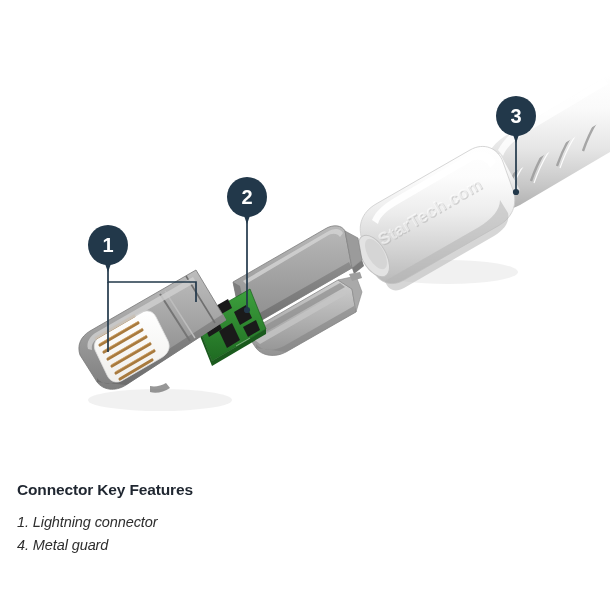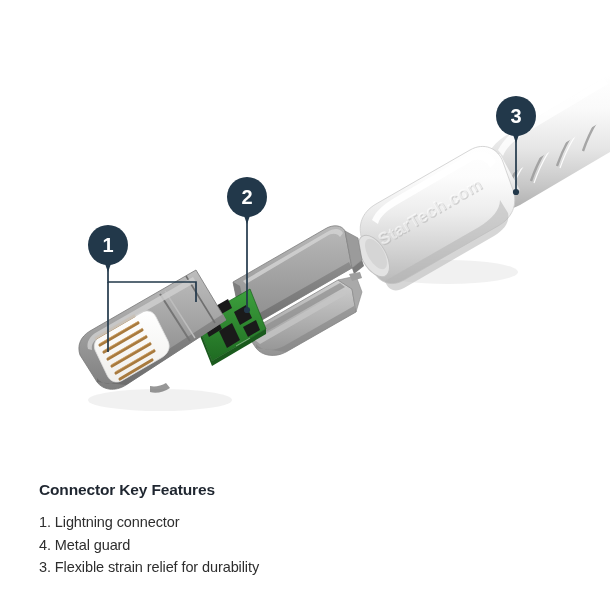--- a/index.html
+++ b/index.html
@@ -31,36 +31,37 @@
     height: 470px;
   }
   #product-figure svg {
     display: block;
     width: 610px;
     height: 470px;
   }
   
   #caption-block {
     position: absolute;
-    left: 39px;
+    left: 17px;
     top: 480px;
     width: 540px;
   }
   #features-title {
     font-size: 15.5px;
     font-weight: bold;
     letter-spacing: -0.15px;
     color: #1f2630;
     margin: 0 0 12px 0;
     line-height: 19px;
   }
   .feature-list {
     list-style: none;
     margin: 0;
     padding: 0;
+    font-style: italic;
   }
   .feature-item {
     font-size: 14.5px;
     line-height: 22.5px;
     color: #2e2e2e;
     letter-spacing: -0.1px;
     white-space: nowrap;
   }
 </style>
 </head>
@@ -327,17 +328,16 @@
         <text x="516" y="123" text-anchor="middle" font-family="Liberation Sans, sans-serif" font-size="20" font-weight="bold" fill="#ffffff">3</text>
       </g>
     </svg>
   </div>
 
   <div id="caption-block">
     <h2 id="features-title">Connector Key Features</h2>
     <ul class="feature-list">
       <li class="feature-item">1. Lightning connector</li>
       <li class="feature-item">4. Metal guard</li>
-      <li class="feature-item">3. Flexible strain relief for durability</li>
     </ul>
   </div>
 
 </div>
 
 </body></html>

